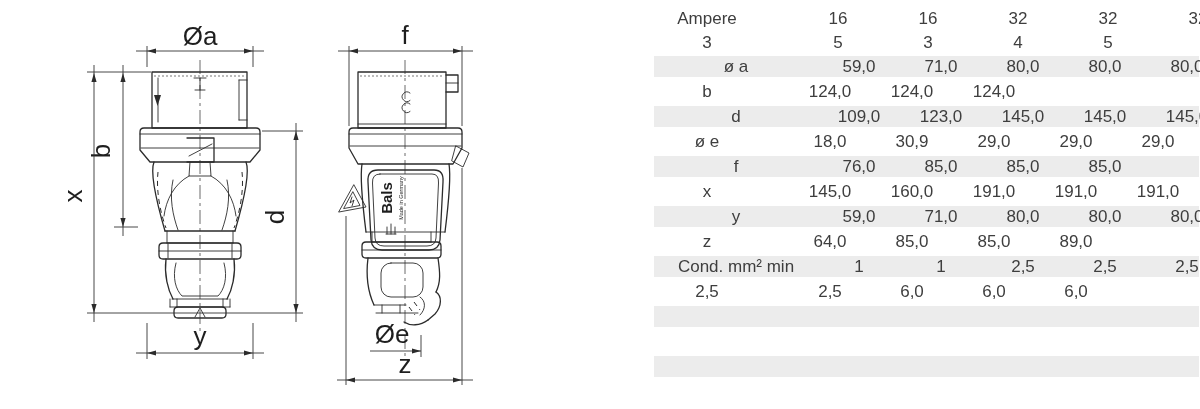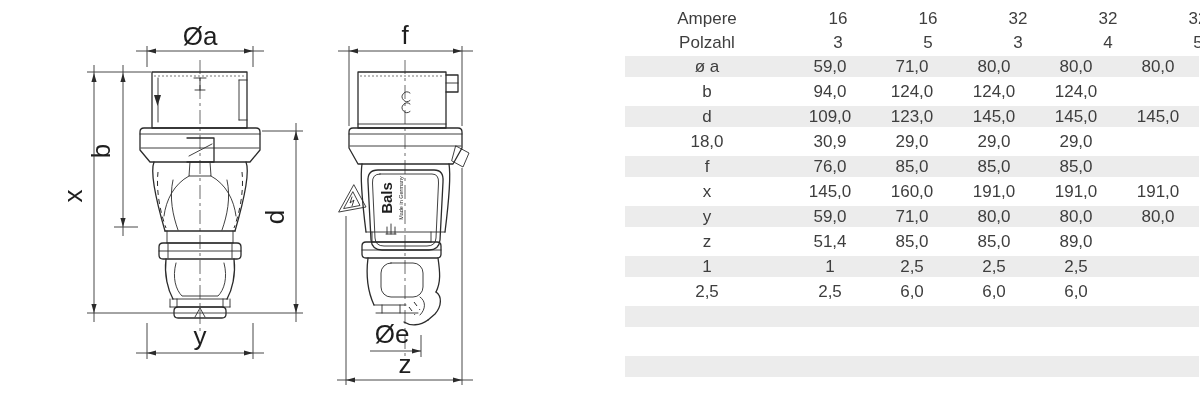--- a/index.html
+++ b/index.html
@@ -13,21 +13,21 @@
   svg.drawing .dim{fill:none;stroke:#333;stroke-width:0.9;}
   svg.drawing .center{fill:none;stroke:#444;stroke-width:0.8;stroke-dasharray:14 4 3 4;}
   svg.drawing .arrow{fill:#2b2b2b;stroke:none;}
   svg.drawing text.dimlabel{fill:#1e1e1e;font-size:26px;font-family:"Liberation Sans",sans-serif;}
   svg.drawing text.brand{fill:#1e1e1e;font-family:"Liberation Sans",sans-serif;font-weight:bold;}
   svg.drawing text.brand-small{fill:#1e1e1e;font-family:"Liberation Sans",sans-serif;}
 
   .dims{position:absolute;left:625px;top:6px;width:574px;}
   .trow{display:grid;grid-template-columns:164px 82px 82px 82px 82px 82px;height:25px;}
   .trow.head{height:24px;gap:8px;}
-  .trow.shaded{background:linear-gradient(#ececec,#ececec) center / 100% 21px no-repeat;}
+  .trow.shaded{background:linear-gradient(#ececec,#ececec) center / 100% 21px no-repeat;margin-left:29px;}
   .tcell{display:flex;align-items:center;justify-content:center;font-size:17px;color:#3e3e3e;line-height:1;}
 </style>
 </head>
 <body>
 
 <div class="page">
 
   <svg class="drawing" width="620" height="409" viewBox="0 0 620 409" xmlns="http://www.w3.org/2000/svg">
 
     <g>
@@ -175,51 +175,50 @@
   <div class="dims" id="dims-table">
       <div class="trow head">
         <div class="tcell tlabel">Ampere</div>
         <div class="tcell">16</div>
         <div class="tcell">16</div>
         <div class="tcell">32</div>
         <div class="tcell">32</div>
         <div class="tcell">32</div>
       </div>
       <div class="trow head">
-        <div class="tcell tlabel">Polzahl</div>
         <div class="tcell">3</div>
         <div class="tcell">5</div>
         <div class="tcell">3</div>
         <div class="tcell">4</div>
         <div class="tcell">5</div>
       </div>
       <div class="trow shaded">
         <div class="tcell tlabel">ø a</div>
         <div class="tcell">59,0</div>
         <div class="tcell">71,0</div>
         <div class="tcell">80,0</div>
         <div class="tcell">80,0</div>
         <div class="tcell">80,0</div>
       </div>
       <div class="trow">
         <div class="tcell tlabel">b</div>
-        <div class="tcell">94,0</div>
         <div class="tcell">124,0</div>
         <div class="tcell">124,0</div>
         <div class="tcell">124,0</div>
       </div>
       <div class="trow shaded">
         <div class="tcell tlabel">d</div>
         <div class="tcell">109,0</div>
         <div class="tcell">123,0</div>
         <div class="tcell">145,0</div>
         <div class="tcell">145,0</div>
         <div class="tcell">145,0</div>
       </div>
       <div class="trow">
+        <div class="tcell tlabel">ø e</div>
         <div class="tcell">18,0</div>
         <div class="tcell">30,9</div>
         <div class="tcell">29,0</div>
         <div class="tcell">29,0</div>
         <div class="tcell">29,0</div>
       </div>
       <div class="trow shaded">
         <div class="tcell tlabel">f</div>
         <div class="tcell">76,0</div>
         <div class="tcell">85,0</div>
@@ -237,26 +236,27 @@
       <div class="trow shaded">
         <div class="tcell tlabel">y</div>
         <div class="tcell">59,0</div>
         <div class="tcell">71,0</div>
         <div class="tcell">80,0</div>
         <div class="tcell">80,0</div>
         <div class="tcell">80,0</div>
       </div>
       <div class="trow">
         <div class="tcell tlabel">z</div>
-        <div class="tcell">51,4</div>
+        <div class="tcell">64,0</div>
         <div class="tcell">85,0</div>
         <div class="tcell">85,0</div>
         <div class="tcell">89,0</div>
       </div>
       <div class="trow shaded">
+        <div class="tcell tlabel">Cond. mm² min</div>
         <div class="tcell">1</div>
         <div class="tcell">1</div>
         <div class="tcell">2,5</div>
         <div class="tcell">2,5</div>
         <div class="tcell">2,5</div>
       </div>
       <div class="trow">
         <div class="tcell">2,5</div>
         <div class="tcell">2,5</div>
         <div class="tcell">6,0</div>

